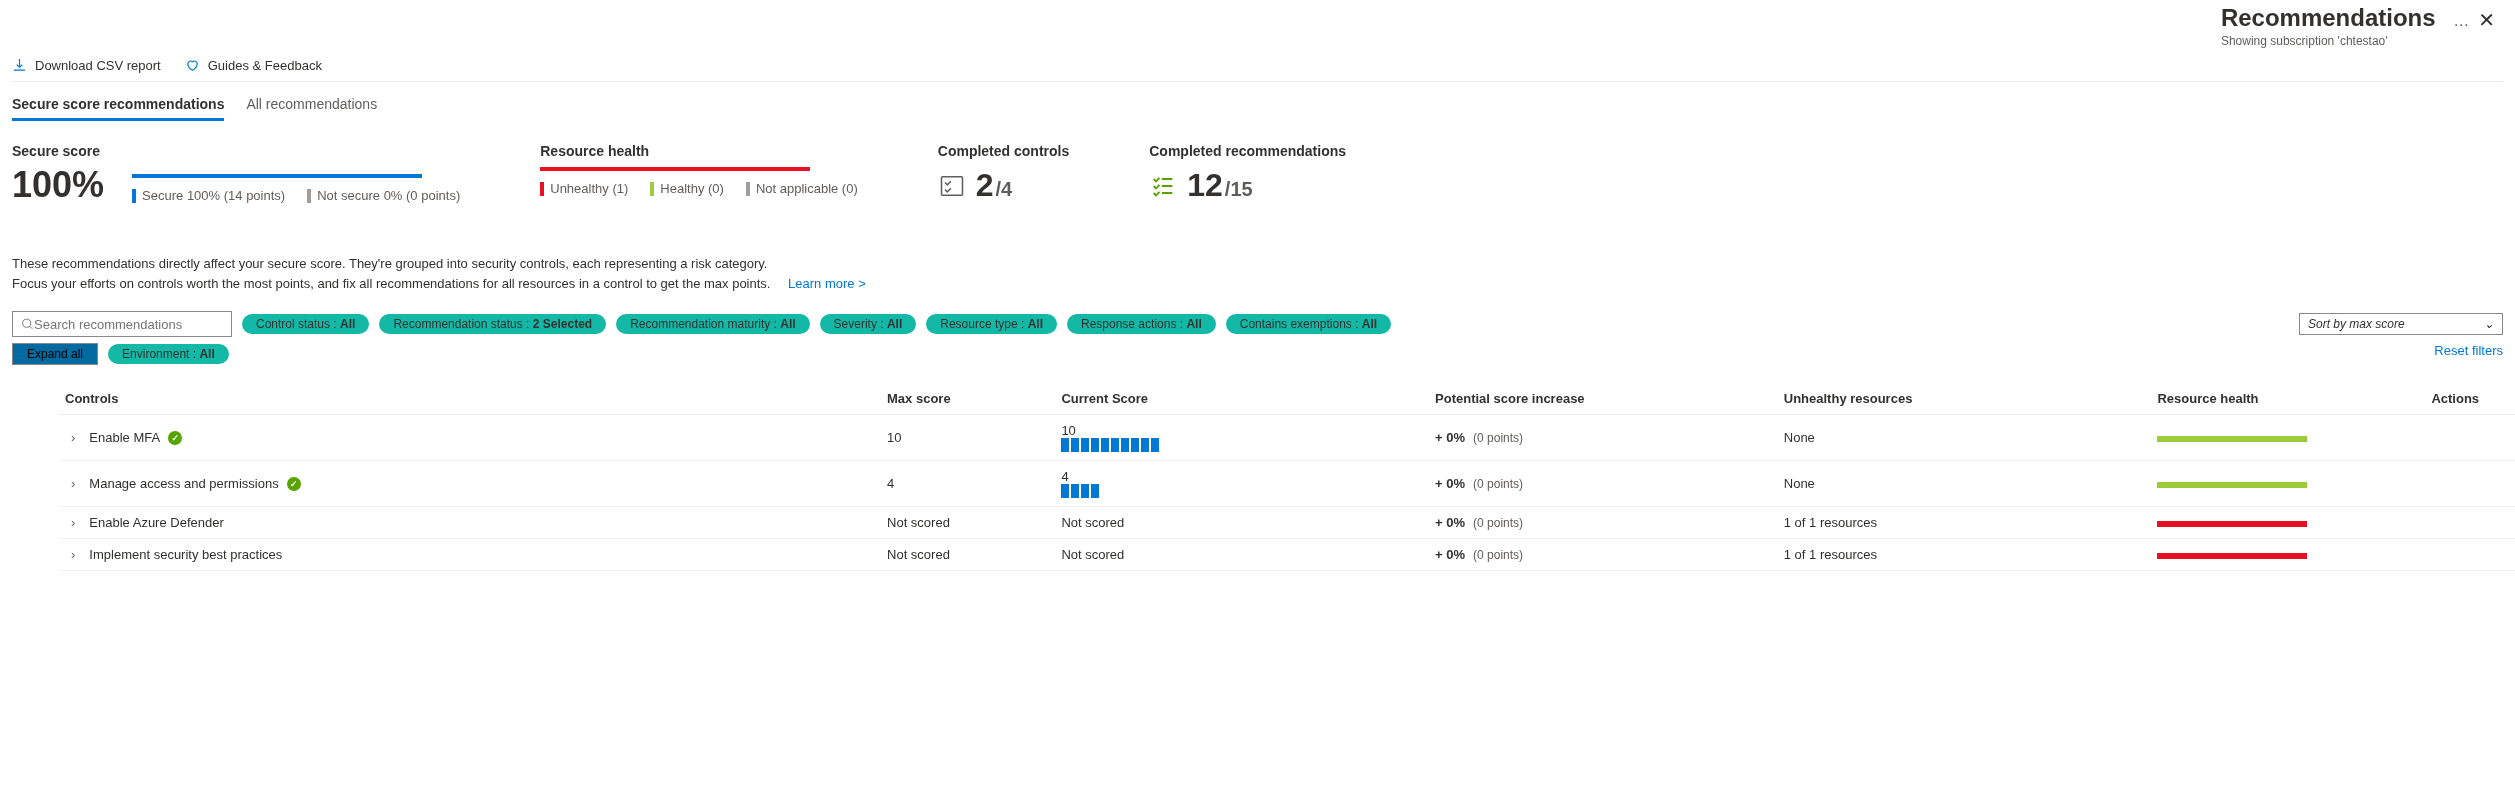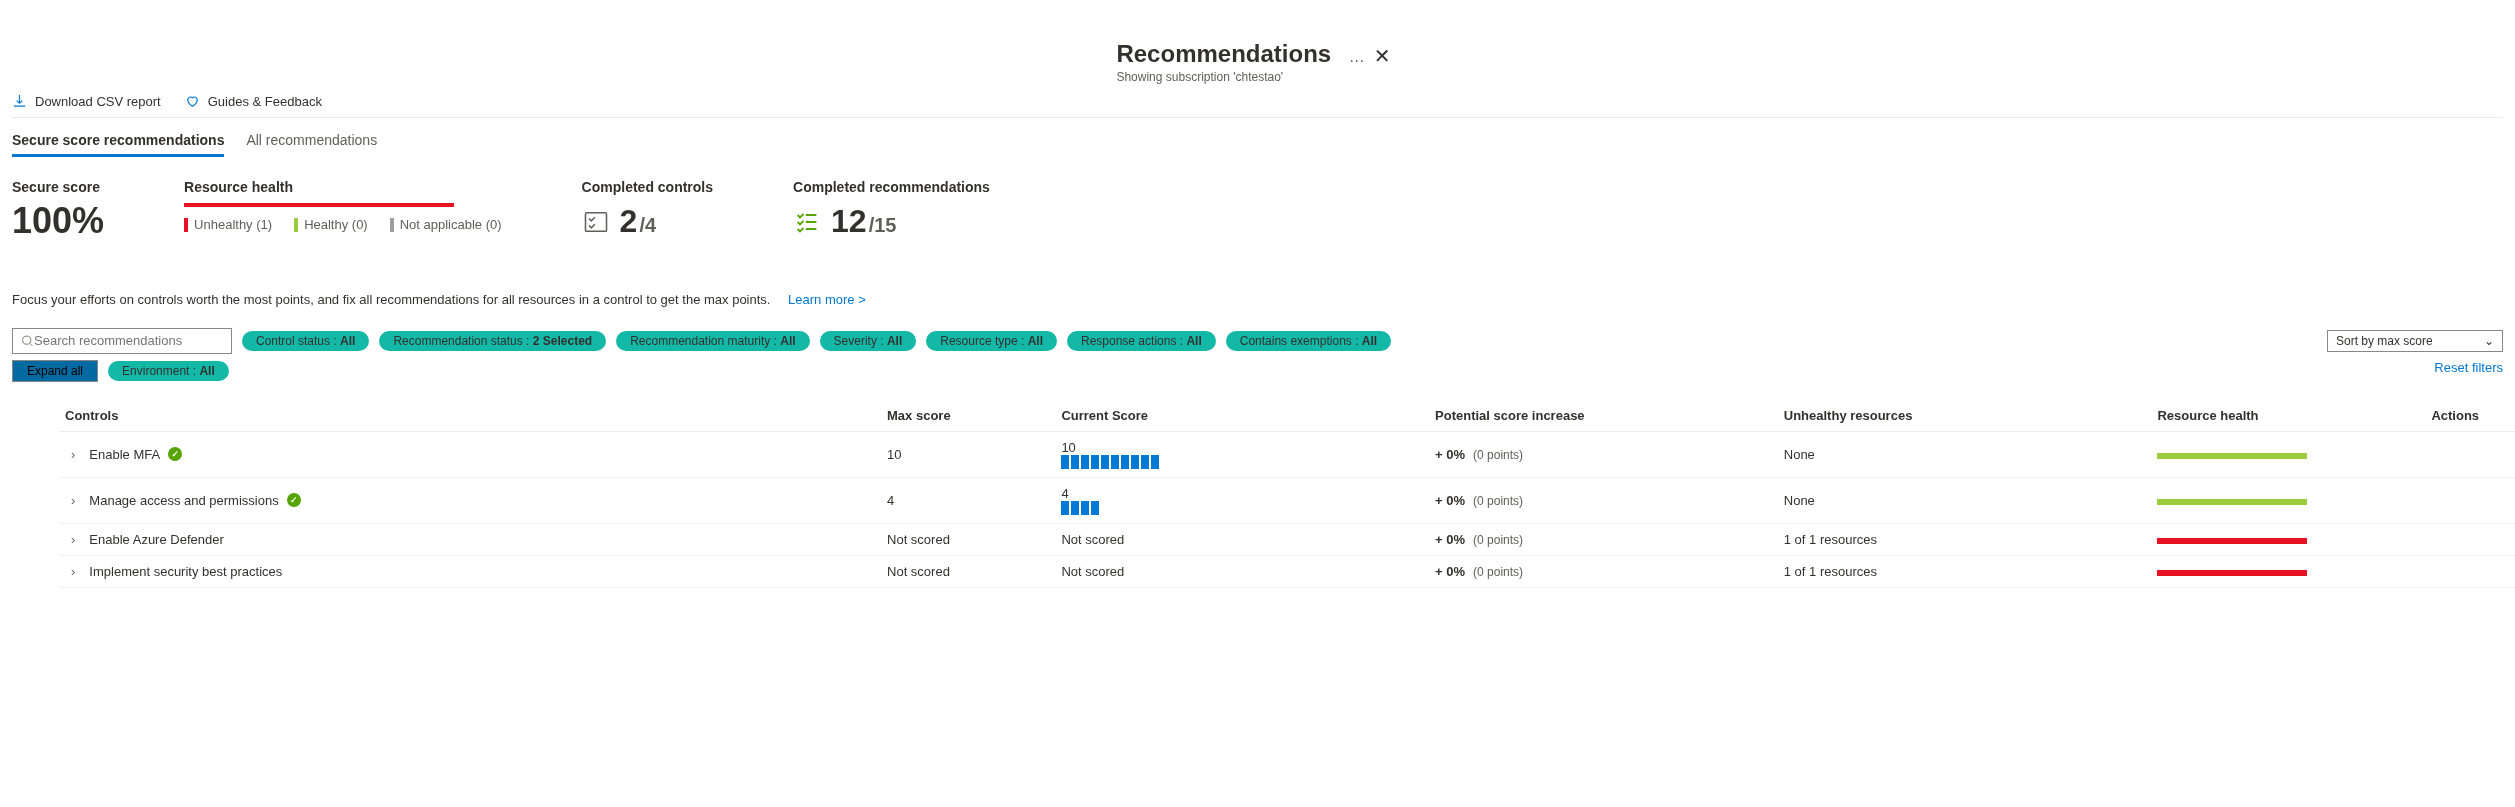--- a/index.html
+++ b/index.html
@@ -1,17 +1,17 @@
 <!DOCTYPE html>
 <html><head>
 <meta charset="utf-8">
 <style>
 * { box-sizing: border-box; margin: 0; padding: 0; }
 body { font-family: "Segoe UI", -apple-system, sans-serif; font-size: 13px; color: #323130; background: #fff; padding: 0 12px; }
-.header { display: flex; justify-content: center; align-items: flex-start; padding-top: 4px; margin-top: 36px; }
+.header { display: flex; justify-content: flex-end; align-items: flex-start; padding-top: 4px; }
 .title-block h1 { font-size: 24px; font-weight: 600; display:inline-block;}
 .title-block .dots { color: #605e5c; margin-left: 14px; font-size: 16px; letter-spacing: 1px; cursor:pointer;}
 .subtitle { font-size: 12px; color: #605e5c; margin-top: 2px; }
 .close-btn { font-size: 20px; cursor: pointer; padding: 4px 8px; }
 .toolbar { display: flex; gap: 24px; padding: 10px 0 8px 0; border-bottom: 1px solid #edebe9; }
 .toolbar-item { display: flex; align-items: center; gap: 8px; color: #323130; cursor: pointer; font-size: 13px;}
 .toolbar-item svg { width: 15px; height: 15px; }
 .tabs { display: flex; gap: 22px; padding: 14px 0 0 0; }
 .tab { padding-bottom: 6px; cursor: pointer; color: #605e5c; font-size: 14px;}
 .tab.active { color: #323130; font-weight: 600; border-bottom: 3px solid #0078d4; }
@@ -28,21 +28,21 @@
 .frac { font-size: 32px; font-weight: 600; display:flex; align-items:baseline; gap:2px;}
 .frac .denom { font-size: 20px; color: #605e5c;}
 .icon-box { display:inline-flex; align-items:center; gap:10px;}
 .desc { font-size: 13px; color: #323130; margin-top: 40px; line-height: 1.5;}
 .desc .learn { color: #0078d4; cursor:pointer; margin-left: 14px;}
 .filterbar { display: flex; align-items: center; gap: 10px; margin-top: 18px; flex-wrap:wrap;}
 .search-box { display: flex; align-items: center; border: 1px solid #8a8886; padding: 4px 8px; width: 220px; height:26px;}
 .search-box input { border: none; outline: none; width: 100%; font-size: 13px;}
 .pill { background: #14b8a6; border-radius: 12px; padding: 3px 14px; font-size: 12px; color: #323130; cursor:pointer; white-space:nowrap;}
 .pill b { font-weight: 600;}
-.sort-box { margin-left: auto; border: 1px solid #8a8886; padding: 3px 8px; width: 176px; display:flex; justify-content:space-between; align-items:flex-end; font-size:12px;}
+.sort-box { margin-left: auto; border: 1px solid #8a8886; padding: 3px 8px; width: 204px; display:flex; justify-content:space-between; align-items:flex-end; font-size:12px;font-style:italic;}
 .reset { color: #0078d4; cursor:pointer; font-size: 13px; text-align:right; margin-top: 6px;}
 .row2 { display:flex; align-items:center; gap:10px; margin-top:6px;}
 .expand-btn { border: 1px solid #8a8886; padding: 3px 14px; font-size: 12px; cursor:pointer; background:#0369a1;}
 .table { width: 100%; margin-top: 18px; border-collapse: collapse; font-size: 13px; margin-left: 47px;}
 .table th { text-align: left; font-weight: 600; padding: 8px 6px; border-bottom: 1px solid #edebe9; color:#323130;}
 .table td { padding: 8px 6px; border-bottom: 1px solid #f3f2f1; vertical-align:middle;}
 .chev { color: #605e5c; cursor:pointer; padding: 0 6px;}
 .ctrl-name { display:flex; align-items:center; gap:8px;}
 .check-ico { width:14px; height:14px; border-radius:50%; background:#57a300; display:inline-flex; align-items:center; justify-content:center;}
 .check-ico::after { content:'✓'; color:#fff; font-size:9px; font-weight:bold;}
@@ -83,20 +83,35 @@
 <div class="tabs">
   <div class="tab active">Secure score recommendations</div>
   <div class="tab">All recommendations</div>
 </div>
 
 <div class="stats">
   <div class="stat-block">
     <div class="stat-label">Secure score</div>
     <div class="score-row">
       <div class="big-score">100%</div>
+      <div>
+        <div class="bar">
+            <div class="bar-fill" style="width:100%;background:#0078d4"></div>
+          </div>
+        <div class="legend">
+          <div class="legend-item">
+              <span class="legend-dot" style="background:#0078d4"></span>
+              <span>Secure 100% (14 points)</span>
+            </div>
+          <div class="legend-item">
+              <span class="legend-dot" style="background:#a19f9d"></span>
+              <span>Not secure 0% (0 points)</span>
+            </div>
+        </div>
+      </div>
     </div>
   </div>
 
   <div class="stat-block">
     <div class="stat-label">Resource health</div>
     <div class="bar" style="width:270px">
         <div class="bar-fill" style="width:100%;background:#e81123"></div>
       </div>
     <div class="legend">
       <div class="legend-item">
@@ -136,20 +151,21 @@
         </svg>
       <div class="frac">
           <span>12</span>
           <span class="denom">/15</span>
         </div>
     </div>
   </div>
 </div>
 
 <div class="desc">
+  <div>These recommendations directly affect your secure score. They're grouped into security controls, each representing a risk category.</div>
   <span>Focus your efforts on controls worth the most points, and fix all recommendations for all resources in a control to get the max points.</span>
   <span class="learn">Learn more &gt;</span>
 </div>
 
 <div class="filterbar">
   <div class="search-box">
     <svg width="14" height="14" viewBox="0 0 16 16">
         <circle cx="7" cy="7" r="5" fill="none" stroke="#605e5c"></circle>
         <path d="M11 11l3 3" stroke="#605e5c"></path>
       </svg>

